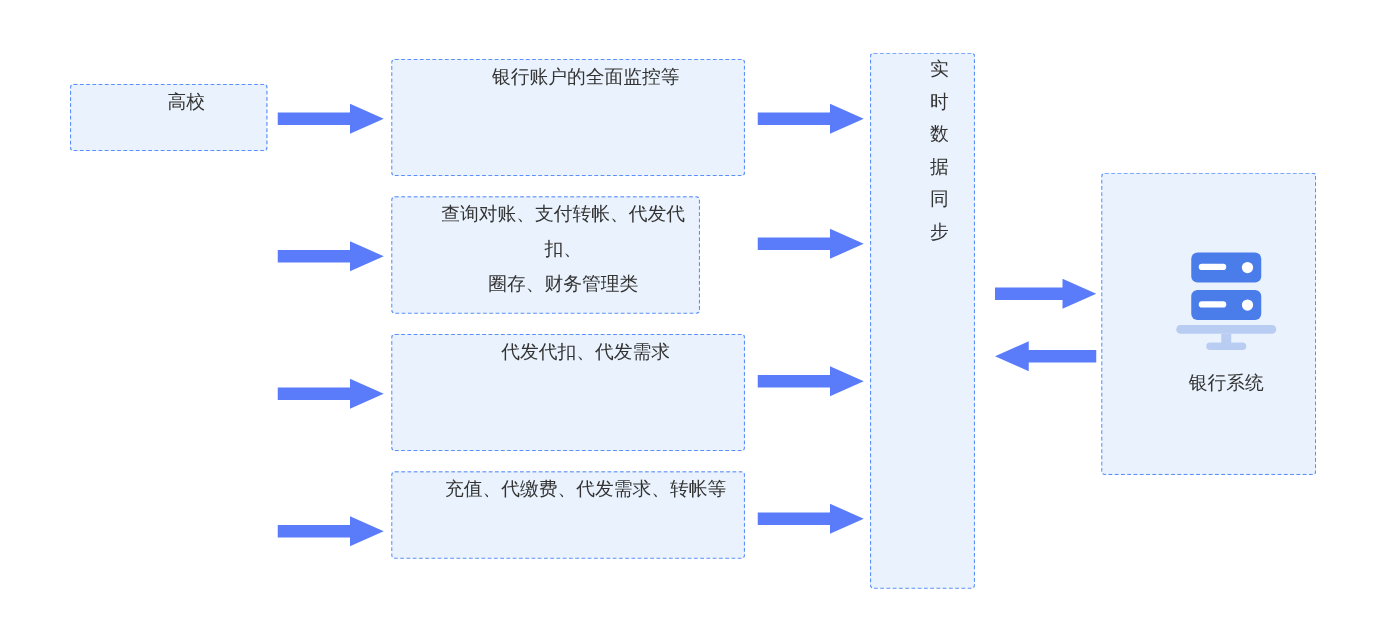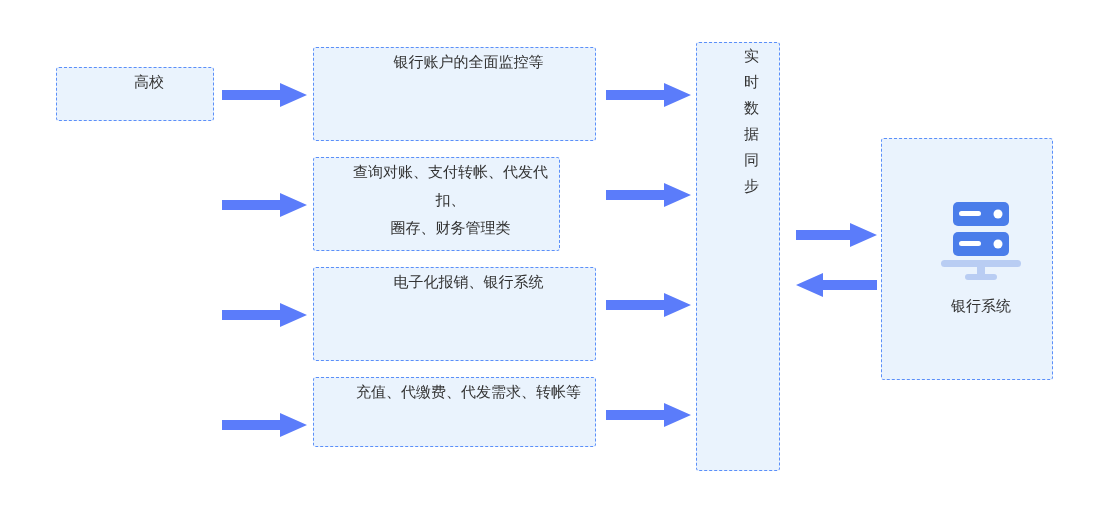--- a/index.html
+++ b/index.html
@@ -78,21 +78,21 @@
   </div>
 
   <div class="node service" style="left:313px; top:47px; width:283px; height:94px;">
     <span class="label">银行账户的全面监控等</span>
   </div>
   <div class="node service" style="left:313px; top:157px; width:247px; height:94px;">
     <span class="label">查询对账、支付转帐、代发代扣、
 圈存、财务管理类</span>
   </div>
   <div class="node service" style="left:313px; top:267px; width:283px; height:94px;">
-    <span class="label">电子化报销、银行系统</span>
+    <span class="label">代发代扣、代发需求</span>
   </div>
   <div class="node service" style="left:313px; top:377px; width:283px; height:70px;">
     <span class="label">充值、代缴费、代发需求、转帐等</span>
   </div>
 
   <div class="node sync" style="left:696px; top:42px; width:84px; height:429px;">
     <span class="label">实
 时
 数
 据

